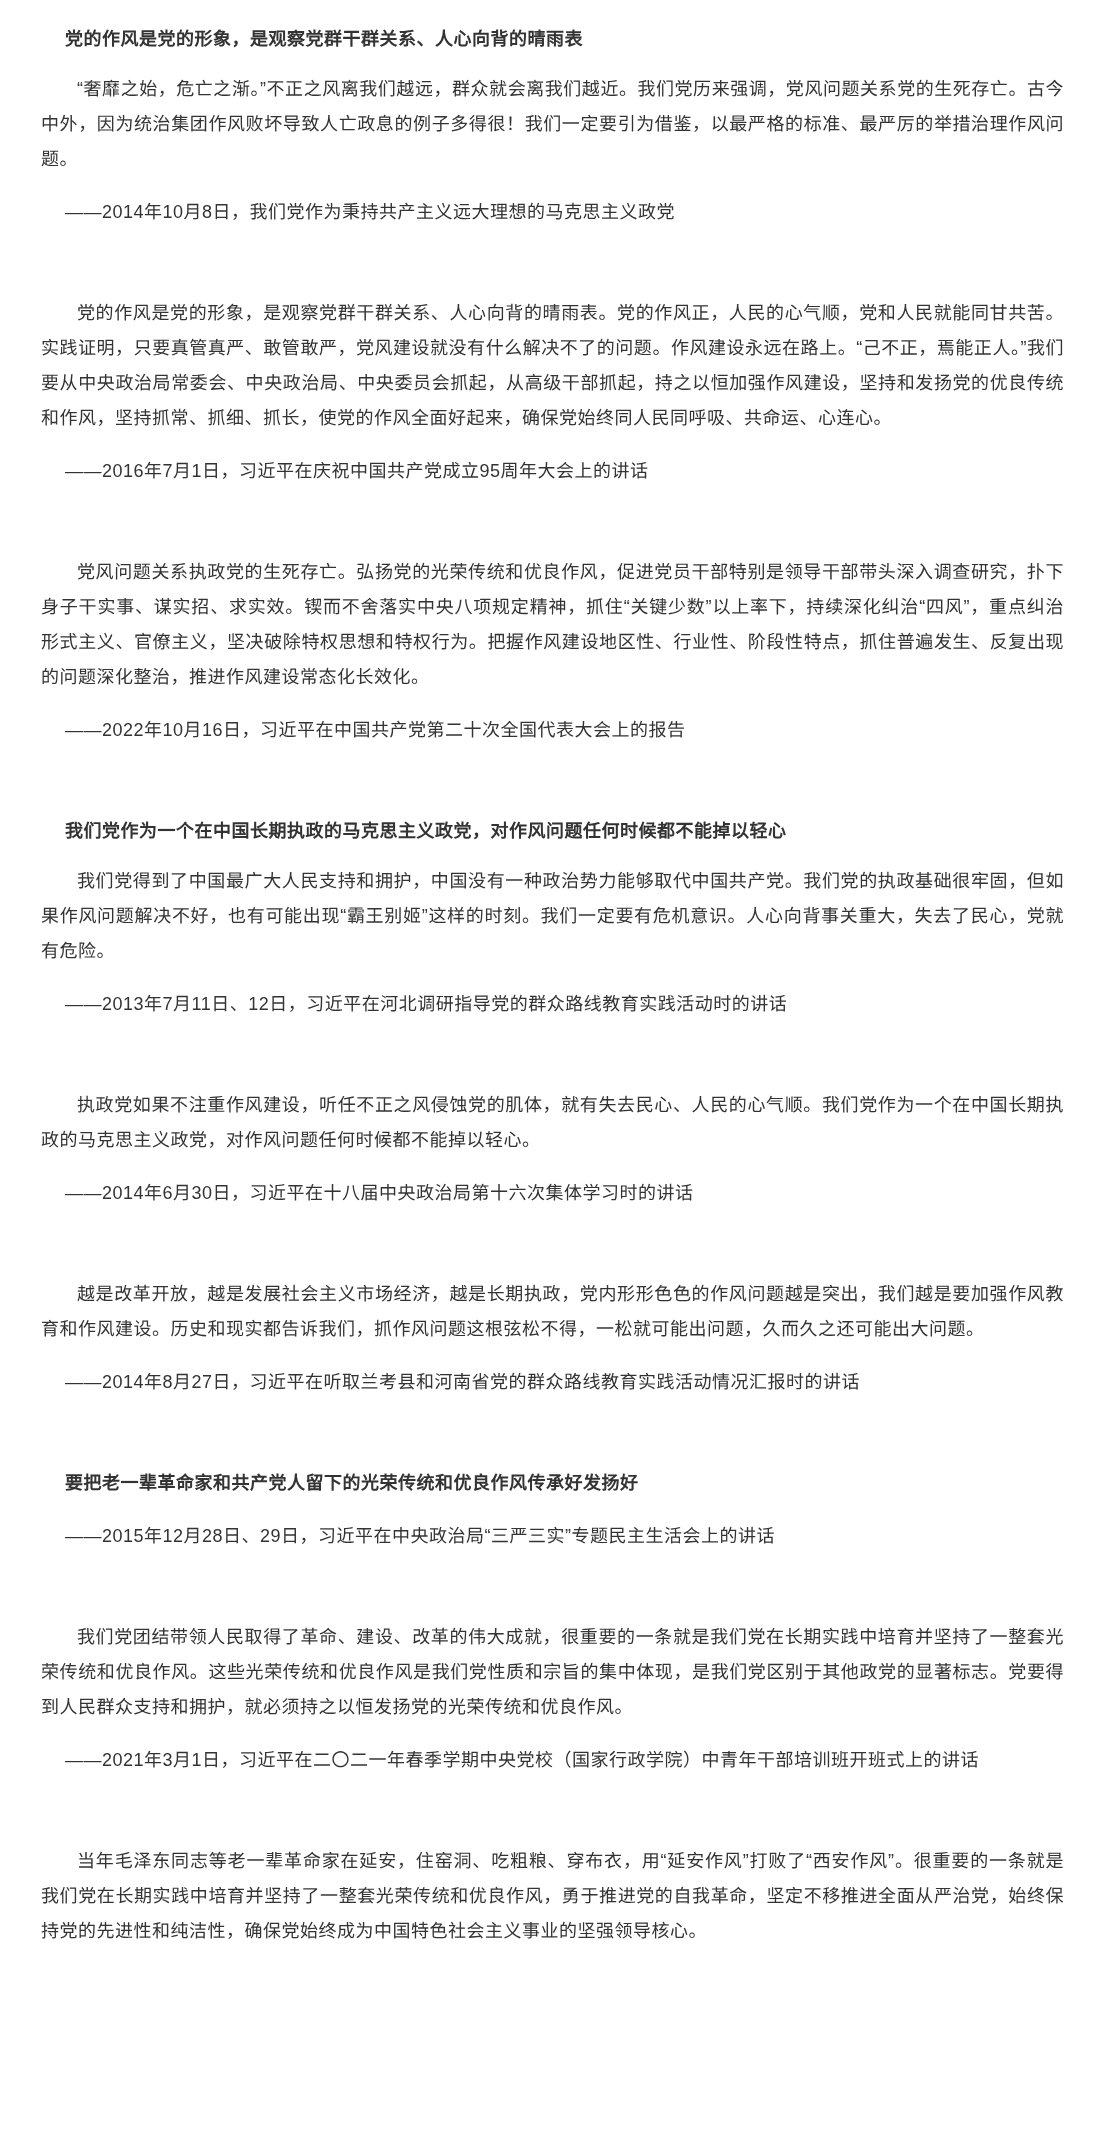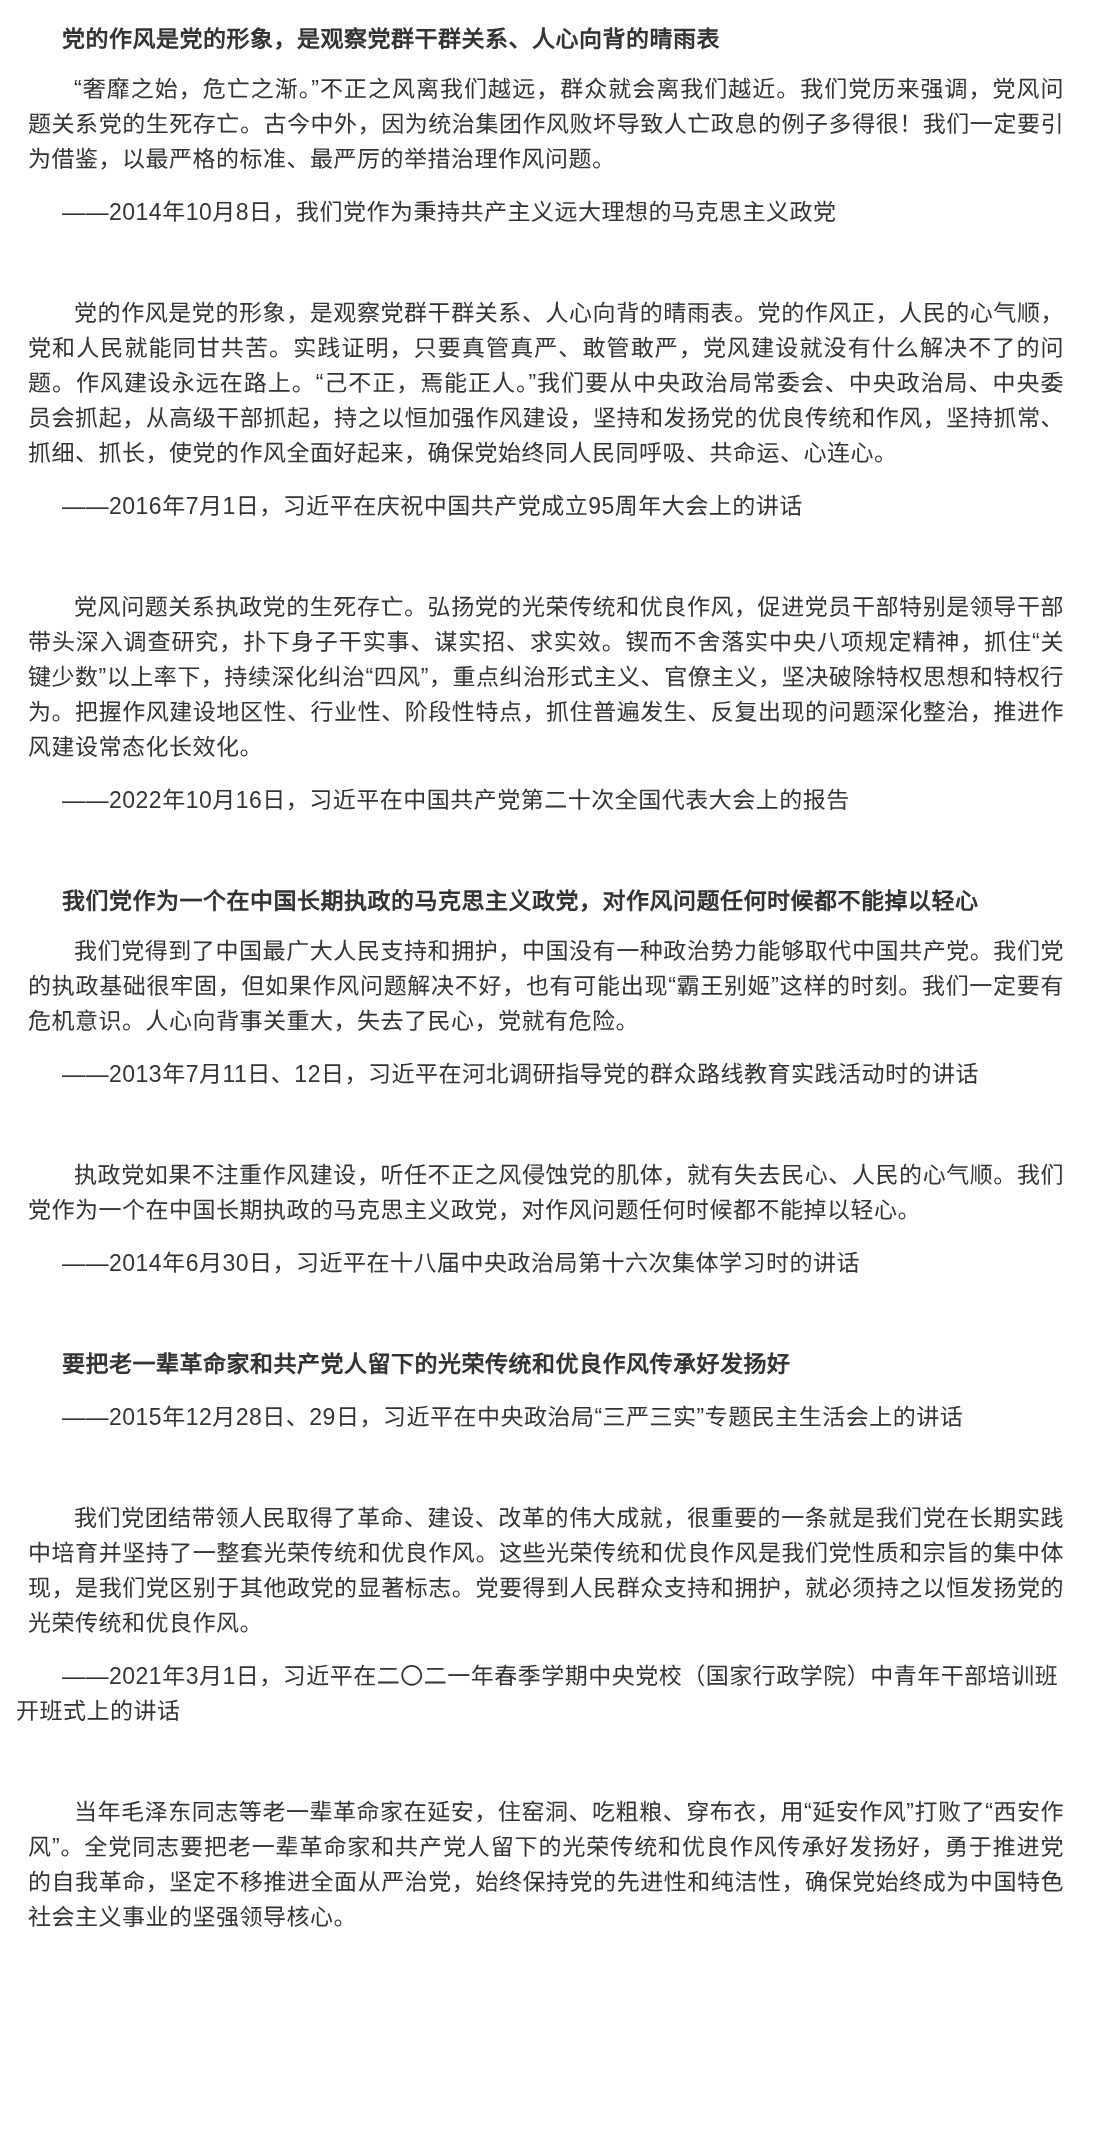--- a/index.html
+++ b/index.html
@@ -8,23 +8,23 @@
     background: #ffffff;
   }
   body {
     width: 1108px;
     min-height: 2155px;
     font-family: "Liberation Sans", sans-serif;
   }
   .article {
     box-sizing: border-box;
     width: 1086px;
-    padding: 22px 10px 10px 16px;
+    padding: 22px 10px 10px 29px;
     color: #333333;
-    font-size: 23px;
+    font-size: 18px;
     line-height: 35px;
     letter-spacing: 0.5px;
   }
   .section-heading {
     margin: 0 0 15px 0;
     font-weight: bold;
     text-indent: 2em;
     color: #333333;
   }
   .quote {
@@ -73,32 +73,36 @@
     <div class="quote">
       <p class="quote-text">我们党得到了中国最广大人民支持和拥护，中国没有一种政治势力能够取代中国共产党。我们党的执政基础很牢固，但如果作风问题解决不好，也有可能出现“霸王别姬”这样的时刻。我们一定要有危机意识。人心向背事关重大，失去了民心，党就有危险。</p>
       <p class="quote-attr">——2013年7月11日、12日，习近平在河北调研指导党的群众路线教育实践活动时的讲话</p>
     </div>
 
     <div class="quote">
       <p class="quote-text">执政党如果不注重作风建设，听任不正之风侵蚀党的肌体，就有失去民心、人民的心气顺。我们党作为一个在中国长期执政的马克思主义政党，对作风问题任何时候都不能掉以轻心。</p>
       <p class="quote-attr">——2014年6月30日，习近平在十八届中央政治局第十六次集体学习时的讲话</p>
     </div>
 
+    <div class="quote">
+      <p class="quote-text">越是改革开放，越是发展社会主义市场经济，越是长期执政，党内形形色色的作风问题越是突出，我们越是要加强作风教育和作风建设。历史和现实都告诉我们，抓作风问题这根弦松不得，一松就可能出问题，久而久之还可能出大问题。</p>
+      <p class="quote-attr">——2014年8月27日，习近平在听取兰考县和河南省党的群众路线教育实践活动情况汇报时的讲话</p>
+    </div>
   </div>
 
   <div class="section">
     <p class="section-heading">要把老一辈革命家和共产党人留下的光荣传统和优良作风传承好发扬好</p>
 
     <div class="quote">
       <p class="quote-attr">——2015年12月28日、29日，习近平在中央政治局“三严三实”专题民主生活会上的讲话</p>
     </div>
 
     <div class="quote">
       <p class="quote-text">我们党团结带领人民取得了革命、建设、改革的伟大成就，很重要的一条就是我们党在长期实践中培育并坚持了一整套光荣传统和优良作风。这些光荣传统和优良作风是我们党性质和宗旨的集中体现，是我们党区别于其他政党的显著标志。党要得到人民群众支持和拥护，就必须持之以恒发扬党的光荣传统和优良作风。</p>
       <p class="quote-attr">——2021年3月1日，习近平在二〇二一年春季学期中央党校（国家行政学院）中青年干部培训班开班式上的讲话</p>
     </div>
 
     <div class="quote">
-      <p class="quote-text">当年毛泽东同志等老一辈革命家在延安，住窑洞、吃粗粮、穿布衣，用“延安作风”打败了“西安作风”。全党同志要把老一辈革命家和共产党人留下的光荣传统和优良作风传承好发扬好，勇于推进党的自我革命，坚定不移推进全面从严治党，始终保持党的先进性和纯洁性，确保党始终成为中国特色社会主义事业的坚强领导核心。</p>
+      <p class="quote-text">当年毛泽东同志等老一辈革命家在延安，住窑洞、吃粗粮、穿布衣，用“延安作风”打败了“西安作风”。很重要的一条就是我们党在长期实践中培育并坚持了一整套光荣传统和优良作风，勇于推进党的自我革命，坚定不移推进全面从严治党，始终保持党的先进性和纯洁性，确保党始终成为中国特色社会主义事业的坚强领导核心。</p>
     </div>
   </div>
 
 </div>
 
 </body></html>

